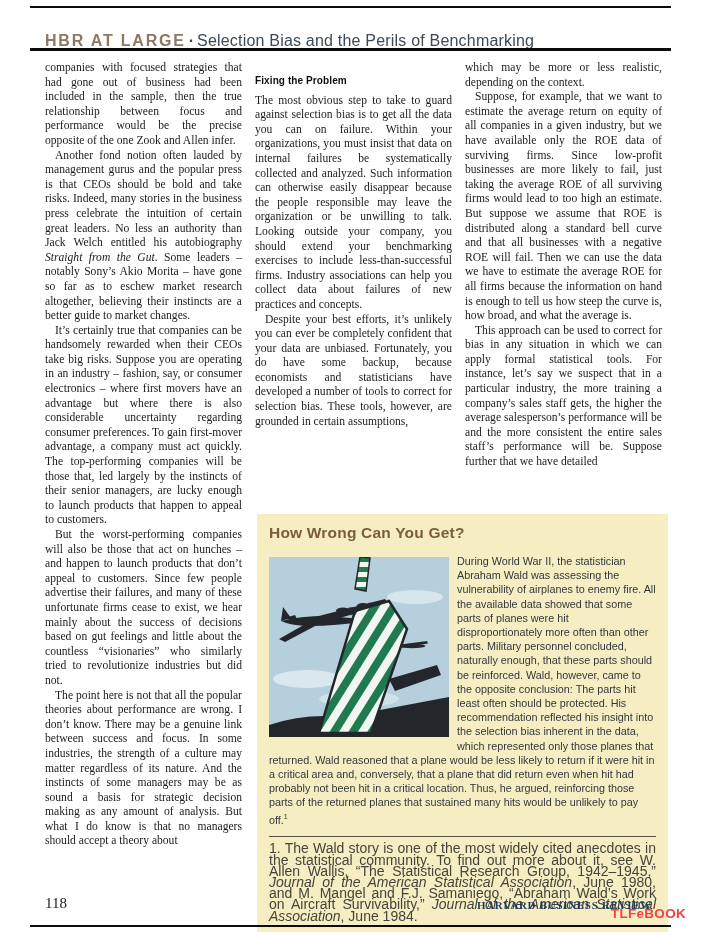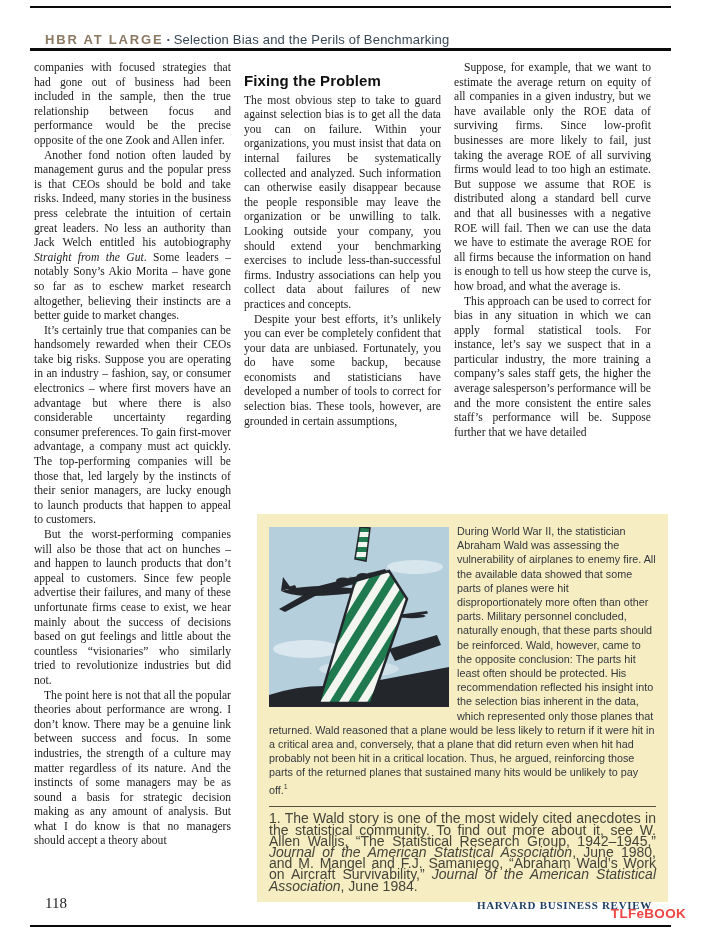--- a/index.html
+++ b/index.html
@@ -6,31 +6,31 @@
   html,body { margin:0; padding:0; background:#ffffff; }
   .page {
     position:relative; width:701px; height:935px; background:#ffffff;
     font-family:"Liberation Serif", serif; overflow:hidden;
   }
   .rule { position:absolute; left:30px; width:641px; height:2px; background:#0b0b0b; }
   .top-rule { top:6px; }
   .header-rule { top:48px; height:2.5px; }
   .bottom-rule { top:925px; }
 
-  .page-header { position:absolute; left:45px; top:32px; font-family:"Liberation Sans", sans-serif; font-size:13px; white-space:nowrap; }
+  .page-header { position:absolute; left:45px; top:32px; font-family:"Liberation Sans", sans-serif; font-size:16px; white-space:nowrap; }
   .kicker { color:#8d7862; font-weight:bold; letter-spacing:1.8px; }
   .sep { color:#3a4a57; font-weight:bold; margin:0 3px; }
   .htitle { color:#3a4a57; letter-spacing:0.2px; }
 
-  .columns { position:absolute; left:34px; top:61px; width:617px; display:flex; justify-content:space-between; }
+  .columns { position:absolute; left:45px; top:61px; width:617px; display:flex; justify-content:space-between; }
   .col { width:197px; font-size:11.6px; line-height:14.6px; color:#1b1b1b; text-align:justify;
          hyphens:auto; -webkit-hyphens:auto; }
   .col p { margin:0; text-indent:10px; }
   .col p.noindent { text-indent:0; }
-  .col h2 { font-family:"Liberation Sans", sans-serif; font-size:15px; margin:13px 0 5px 0; color:#101010; letter-spacing:0.1px; }
+  .col h2 { font-family:"Liberation Sans", sans-serif; font-size:10px; margin:13px 0 5px 0; color:#101010; letter-spacing:0.1px; }
 
   .sidebar-box { position:absolute; left:257px; top:514px; width:411px; box-sizing:border-box;
                  background:#f6eec2; padding:10px 12px; }
   .box-title { font-family:"Liberation Sans", sans-serif; font-size:15.5px; font-weight:bold;
                color:#7b5c3e; margin:0 0 12px 0; letter-spacing:0.2px; }
   .illustration { float:left; width:180px; height:180px; margin:3px 8px 6px 0; }
   .illustration svg { display:block; width:180px; height:180px; }
   .box-text { font-family:"Liberation Sans", sans-serif; font-size:10.8px; line-height:14.2px;
               color:#33373c; margin:0; }
   .box-text sup { font-size:7px; }
@@ -65,26 +65,28 @@
       <p><span>It’s certainly true that companies can be handsomely rewarded when their CEOs take big risks. Suppose you are operating in an industry – fashion, say, or consumer electronics – where first movers have an advantage but where there is also considerable uncertainty regarding consumer preferences. To gain first-mover advantage, a company must act quickly. The top-performing companies will be those that, led largely by the instincts of their senior managers, are lucky enough to launch products that happen to appeal to customers.</span></p>
       <p><span>But the worst-performing companies will also be those that act on hunches – and happen to launch products that don’t appeal to customers. Since few people advertise their failures, and many of these unfortunate firms cease to exist, we hear mainly about the success of decisions based on gut feelings and little about the countless “visionaries” who similarly tried to revolutionize industries but did not.</span></p>
       <p><span>The point here is not that all the popular theories about performance are wrong. I don’t know. There may be a genuine link between success and focus. In some industries, the strength of a culture may matter regardless of its nature. And the instincts of some managers may be as sound a basis for strategic decision making as any amount of analysis. But what I do know is that no managers should accept a theory about</span></p>
     </div>
     <div class="col">
       <h2>Fixing the Problem</h2>
       <p class="noindent"><span>The most obvious step to take to guard against selection bias is to get all the data you can on failure. Within your organizations, you must insist that data on internal failures be systematically collected and analyzed. Such information can otherwise easily disappear because the people responsible may leave the organization or be unwilling to talk. Looking outside your company, you should extend your benchmarking exercises to include less-than-successful firms. Industry associations can help you collect data about failures of new practices and concepts.</span></p>
       <p><span>Despite your best efforts, it’s unlikely you can ever be completely confident that your data are unbiased. Fortunately, you do have some backup, because economists and statisticians have developed a number of tools to correct for selection bias. These tools, however, are grounded in certain assumptions,</span></p>
     </div>
     <div class="col">
+      <p class="noindent"><span>which may be more or less realistic, depending on the context.</span></p>
       <p><span>Suppose, for example, that we want to estimate the average return on equity of all companies in a given industry, but we have available only the ROE data of surviving firms. Since low-profit businesses are more likely to fail, just taking the average ROE of all surviving firms would lead to too high an estimate. But suppose we assume that ROE is distributed along a standard bell curve and that all businesses with a negative ROE will fail. Then we can use the data we have to estimate the average ROE for all firms because the information on hand is enough to tell us how steep the curve is, how broad, and what the average is.</span></p>
       <p><span>This approach can be used to correct for bias in any situation in which we can apply formal statistical tools. For instance, let’s say we suspect that in a particular industry, the more training a company’s sales staff gets, the higher the average salesperson’s performance will be and the more consistent the entire sales staff’s performance will be. Suppose further that we have detailed</span></p>
     </div>
   </div>
 
   <aside class="sidebar-box">
+    <h3 class="box-title">How Wrong Can You Get?</h3>
     <div class="illustration">
       <svg viewBox="0 0 180 180" xmlns="http://www.w3.org/2000/svg" aria-hidden="true">
         <defs>
           <pattern id="finStripes" width="16" height="16" patternUnits="userSpaceOnUse" patternTransform="rotate(32)">
             <rect width="16" height="16" fill="#f2f5f0"></rect>
             <rect width="8" height="16" fill="#1f7a50"></rect>
           </pattern>
           <pattern id="bladeBands" width="10" height="10" patternUnits="userSpaceOnUse">
             <rect width="10" height="10" fill="#f2f5f0"></rect>
             <rect width="10" height="5" fill="#1f7a50"></rect>

